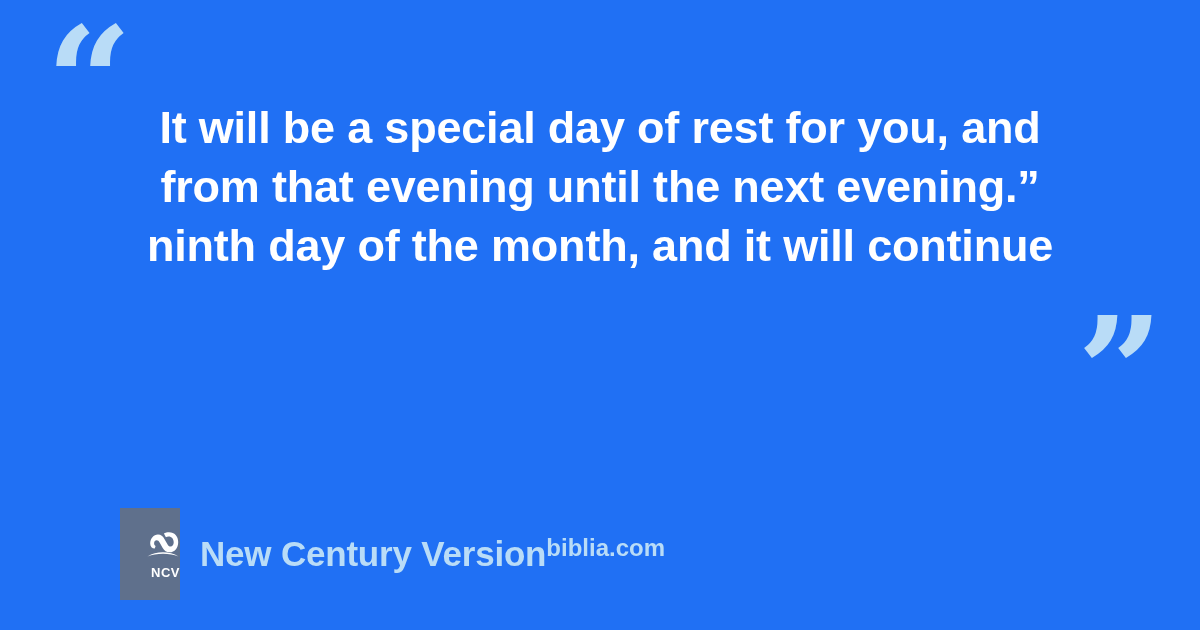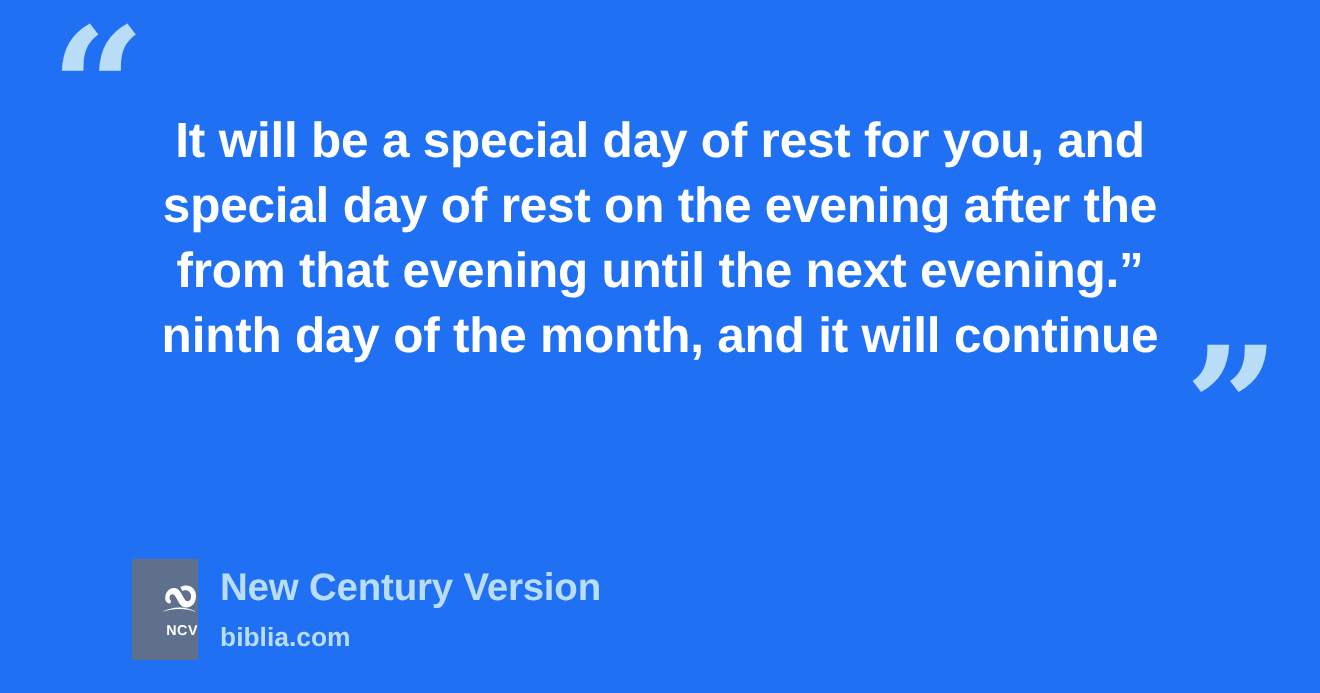--- a/index.html
+++ b/index.html
@@ -88,50 +88,49 @@
     color: #ffffff;
     font-size: 13px;
     font-weight: 700;
     letter-spacing: 0.5px;
     margin-top: 7px;
   }
 
   .attribution-text {
     margin-left: 20px;
     display: flex;
-    flex-direction: column;
+    flex-direction: row;
     justify-content: center;
   }
 
   .version-name {
     color: #b9dcf7;
     font-size: 35px;
     font-weight: 700;
     line-height: 40px;
     letter-spacing: -0.2px;
   }
 
   .site-url {
     color: #b9dcf7;
     font-size: 24px;
     font-weight: 700;
     line-height: 28px;
-    margin-top: 12px;
+    margin-top: 0;
   }
 </style>
 </head>
 <body>
 
 <div class="card">
 
   <div class="quote-mark quote-mark-open">“</div>
 
   <div class="quote-block">
     <div class="quote-line">It will be a special day of rest for you, and</div>
-    <div class="quote-line">special day of rest on the evening after the</div>
     <div class="quote-line">from that evening until the next evening.”</div>
     <div class="quote-line">ninth day of the month, and it will continue</div>
   </div>
 
   <div class="quote-mark quote-mark-close">”</div>
 
   <div class="attribution">
 
     <div class="version-logo">
       <span>

